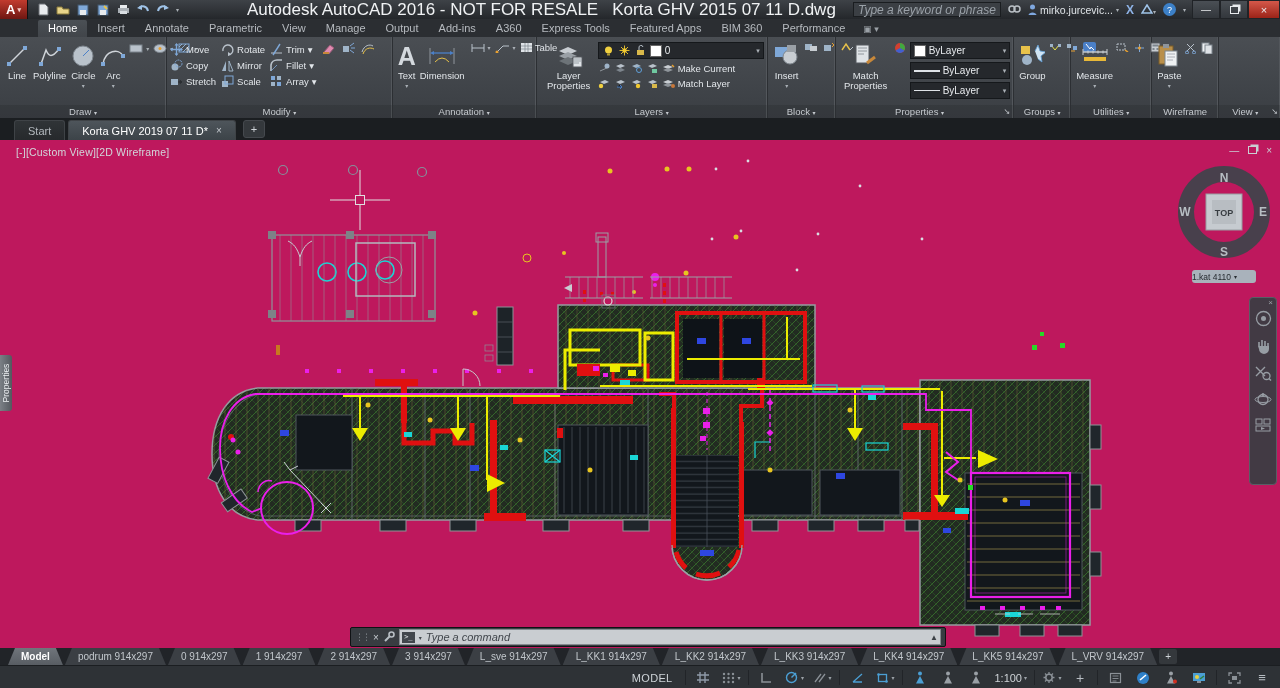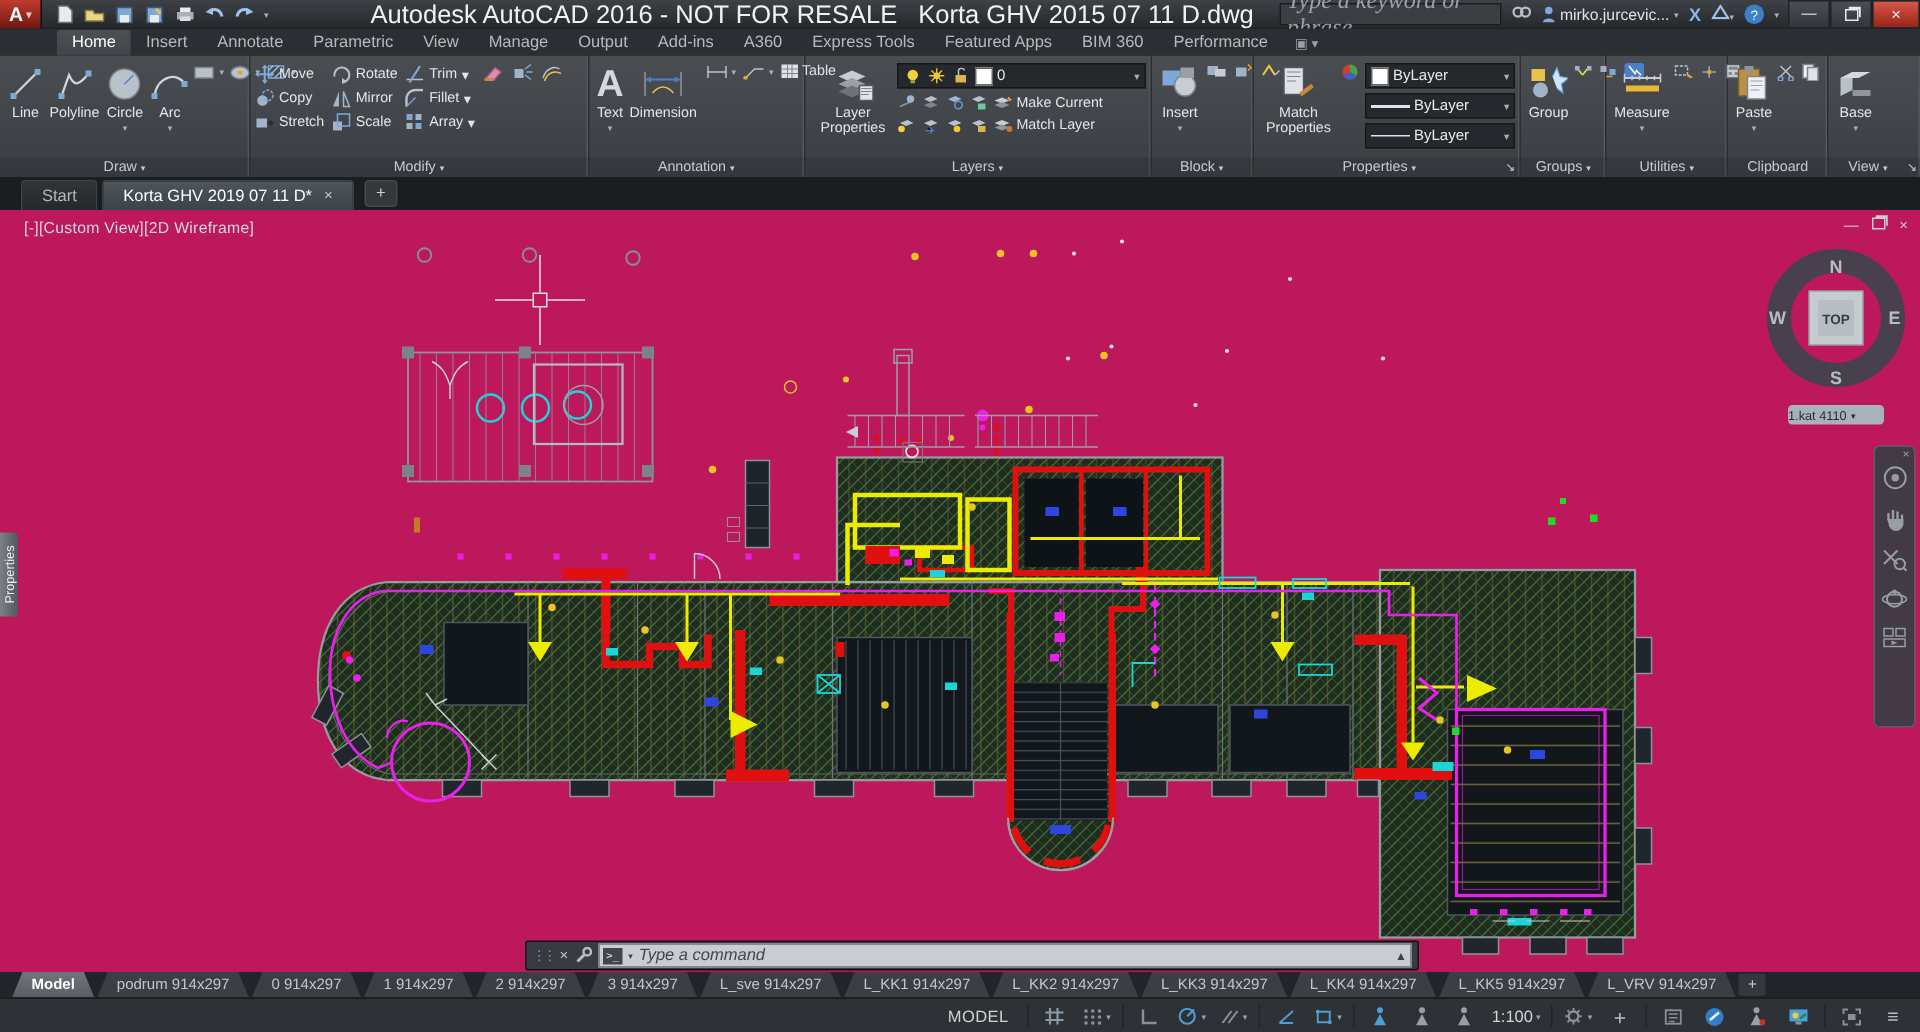--- a/index.html
+++ b/index.html
@@ -11,21 +11,21 @@
             display:flex;align-items:center;color:#e6e9ec;font-size:11px;}
   #logo{width:27px;height:19px;background:linear-gradient(#c23b2e,#6f1712);display:flex;align-items:center;
         justify-content:center;color:#fff;font-weight:bold;font-size:13px;border-right:1px solid #111;}
   #logo .dd{font-size:7px;margin-left:2px;color:#f3c9c4;}
   .qat{display:flex;align-items:center;gap:6px;padding:0 8px;}
   .qat .qi{width:14px;height:14px;display:flex;align-items:center;justify-content:center;}
   .qat svg{display:block;}
   #titletext{display:flex;gap:14px;margin-left:60px;white-space:nowrap;font-size:17px;color:#f0f2f4;}
   #infocenter{margin-left:auto;display:flex;align-items:center;gap:7px;}
   #searchbox{width:138px;height:13px;background:#3b3f44;border:1px solid #1a1d20;color:#9aa1a8;
-             font-style:italic;font-size:16px;display:flex;align-items:center;padding:0 4px;font-family:Liberation Serif, serif;}
+             font-style:italic;font-size:12px;display:flex;align-items:center;padding:0 4px;}
   .icuser{color:#dfe3e7;font-size:10.5px;display:flex;align-items:center;gap:3px;}
   .tinydd{font-size:6px;color:#aab0b6;}
   #winbtns{display:flex;margin-left:6px;}
   .wb{width:26px;height:17px;display:flex;align-items:center;justify-content:center;color:#e8ebee;
       background:linear-gradient(#4a4f55,#33373c);border:1px solid #202327;font-size:10px;}
   .wb.close{background:linear-gradient(#d4584a,#9c2318);width:30px;font-size:11px;}
   .restore-glyph{width:7px;height:6px;border:1px solid #e8ebee;box-shadow:2px -2px 0 -0.5px #e8ebee;}
   
   #tabrow{top:19px;left:0;right:0;height:18px;background:#2b2e32;display:flex;align-items:flex-end;
           padding-left:38px;font-size:11px;color:#b6babf;}
@@ -721,37 +721,24 @@
             </svg>
           </span>
         <span class="mini">
             <svg width="13" height="12">
               <rect x="1" y="1" width="7" height="9" fill="#eef1f3" stroke="#7d858d"></rect>
               <rect x="4" y="3" width="7" height="9" fill="#dfe3e7" stroke="#7d858d"></rect>
             </svg>
           </span>
       </div>
     </div>
-    <div class="plabel"><span>Clipboard</span></div>
+    <div class="plabel"><span>Wireframe</span></div>
   </div>
 
   <div class="panel" style="width:62px;border-right:none;">
-    <div class="pbody">
-      <div class="bigtool">
-        <span class="ic">
-            <svg width="26" height="24">
-              <path d="M3,20 V8 l8,-4 v12 z" fill="#b9c2cb"></path>
-              <path d="M11,16 l12,0 0,4 -12,0 z" fill="#8f959b"></path>
-              <path d="M3,8 l8,-4 12,0 -8,4 z" fill="#d4d9de"></path>
-            </svg>
-          </span>
-        <span>Base</span>
-          <span class="dd">▾</span>
-      </div>
-    </div>
     <div class="plabel"><span>View</span> <span class="dd">▾</span> <span style="float:right;margin-right:2px;font-size:8px;">↘</span></div>
   </div>
 </div>
 
 <div id="filetabs" class="abs">
   <div class="ftab">Start</div>
   <div class="ftab active">
     <span>Korta GHV 2019 07 11 D*</span>
       <span class="x">×</span>
   </div>

